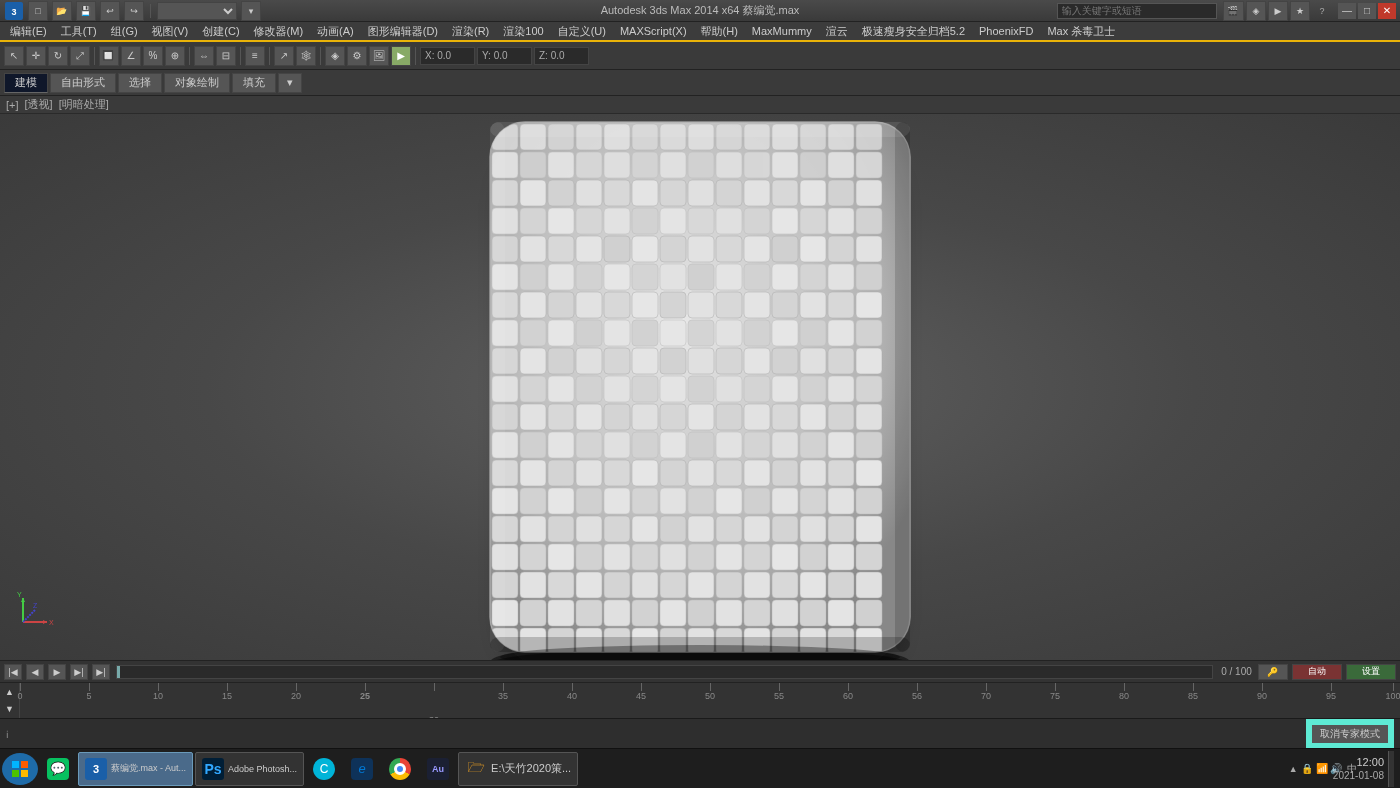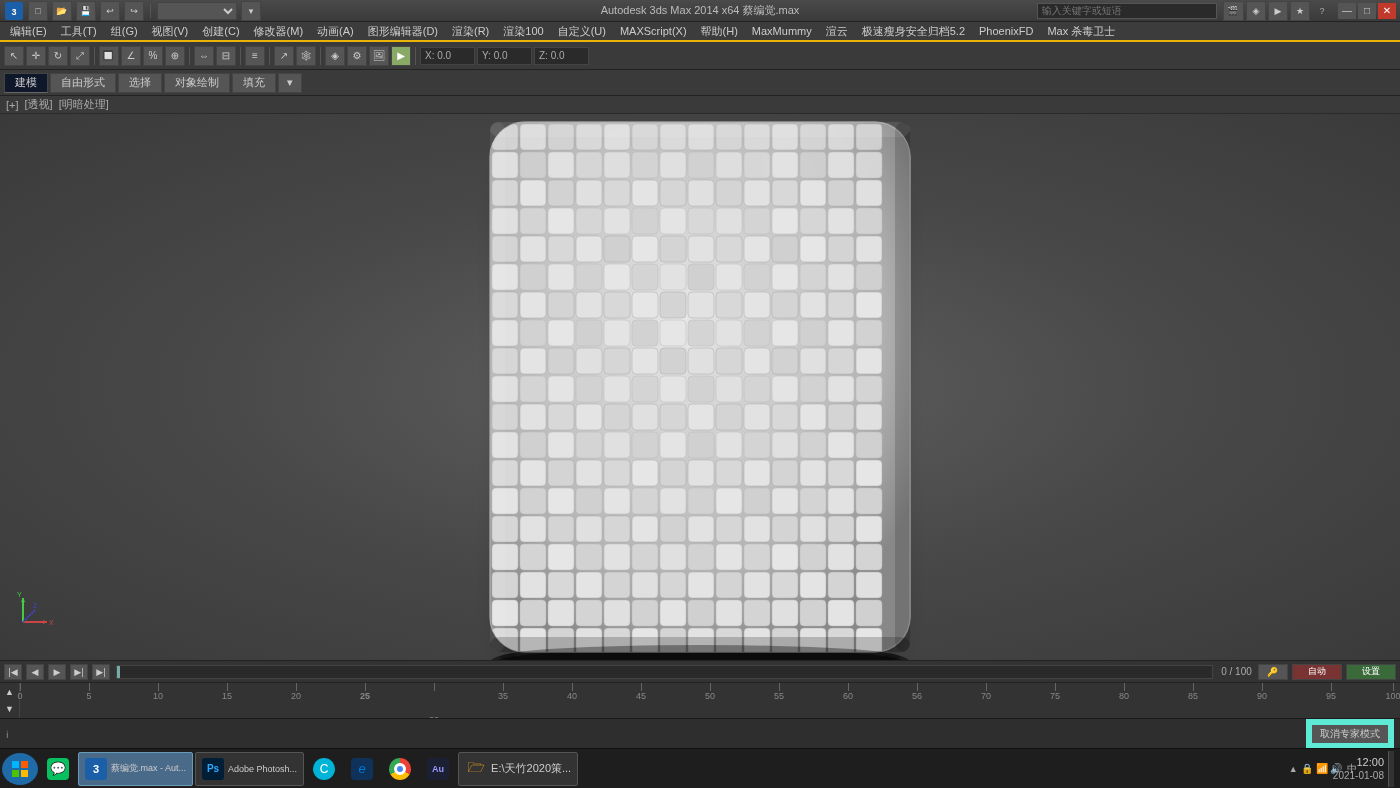--- a/index.html
+++ b/index.html
@@ -440,21 +440,21 @@
     <div class="toolbar-btn" style="font-size:9px;width:16px;">↩</div>
     <div class="toolbar-btn" style="font-size:9px;width:16px;">↪</div>
     <div style="width:1px;height:14px;background:#555;margin:0 2px;"></div>
     <select class="toolbar-select" style="width:80px;">工作区: 默认</select>
     <div class="toolbar-btn" style="font-size:9px;">▾</div>
   </div>
   <div id="title-bar-center">
     <span>Autodesk 3ds Max  2014 x64    蔡编觉.max</span>
   </div>
   <div id="title-bar-right">
-    <input class="search-box" id="search-box" type="text" style="height: 16px; width: 180px; background: rgb(42, 42, 42); border: 1px solid rgb(85, 85, 85); color: rgb(204, 204, 204); font-size: 10px; padding: 0px 4px;" placeholder="输入关键字或短语">
+    <input class="search-box" id="search-box" type="text" style="height: 16px; width: 160px; background: rgb(42, 42, 42); border: 1px solid rgb(85, 85, 85); color: rgb(204, 204, 204); font-size: 10px; padding: 0px 4px;" placeholder="输入关键字或短语">
 
     <div style="display:flex;gap:2px;margin:0 4px;">
       <div class="toolbar-btn" style="font-size:9px;">🎬</div>
       <div class="toolbar-btn" style="font-size:9px;">◈</div>
       <div class="toolbar-btn" style="font-size:9px;">▶</div>
       <div class="toolbar-btn" style="font-size:9px;">★</div>
       <div class="toolbar-btn" style="font-size:9px;background:none;border:none;color:#aaa;">?</div>
     </div>
     <div class="title-btn minimize">—</div>
     <div class="title-btn maximize">□</div>
@@ -1005,21 +1005,21 @@
   <div class="taskbar-btn">
     <div class="taskbar-icon" style="background:#07c160;border-radius:4px;color:white;font-size:13px;">💬</div>
   </div>
 
   <div class="taskbar-app active">
     <div class="taskbar-icon" style="background:#1a5fa8;border-radius:3px;color:white;font-size:11px;font-weight:bold;">3</div>
     <span style="font-size:9px;">蔡编觉.max - Aut...</span>
   </div>
 
   <div class="taskbar-app">
-    <div class="taskbar-icon" style="background:#001e36;border-radius:3px;color:#31a8ff;font-size:10px;font-weight:bold;">Ps</div>
+    <div class="taskbar-icon" style="background:#001e36;border-radius:3px;color:#31a8ff;font-size:14px;font-weight:bold;">Ps</div>
     <span style="font-size:9px;">Adobe Photosh...</span>
   </div>
 
   <div class="taskbar-btn">
     <div class="taskbar-icon" style="background:#00b4d8;border-radius:50%;color:white;font-size:12px;">C</div>
   </div>
 
   <div class="taskbar-btn">
     <div class="taskbar-icon" style="background:#0e3259;border-radius:4px;color:#0078d4;font-size:13px;font-style:italic;">e</div>
   </div>

